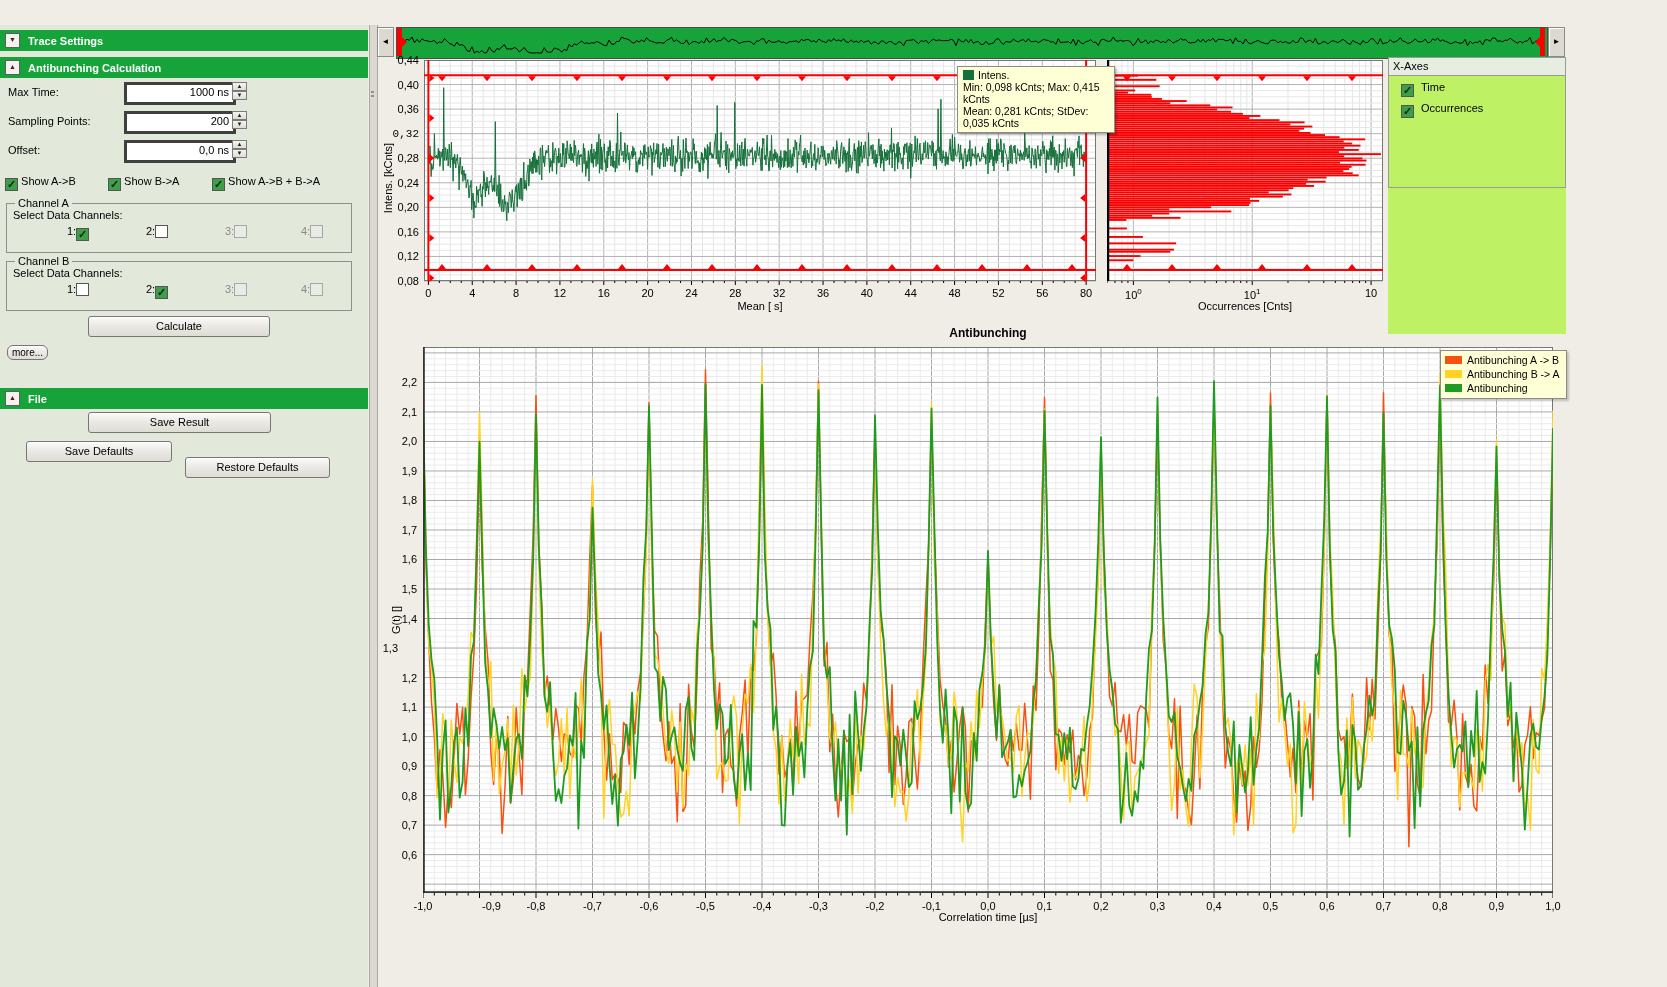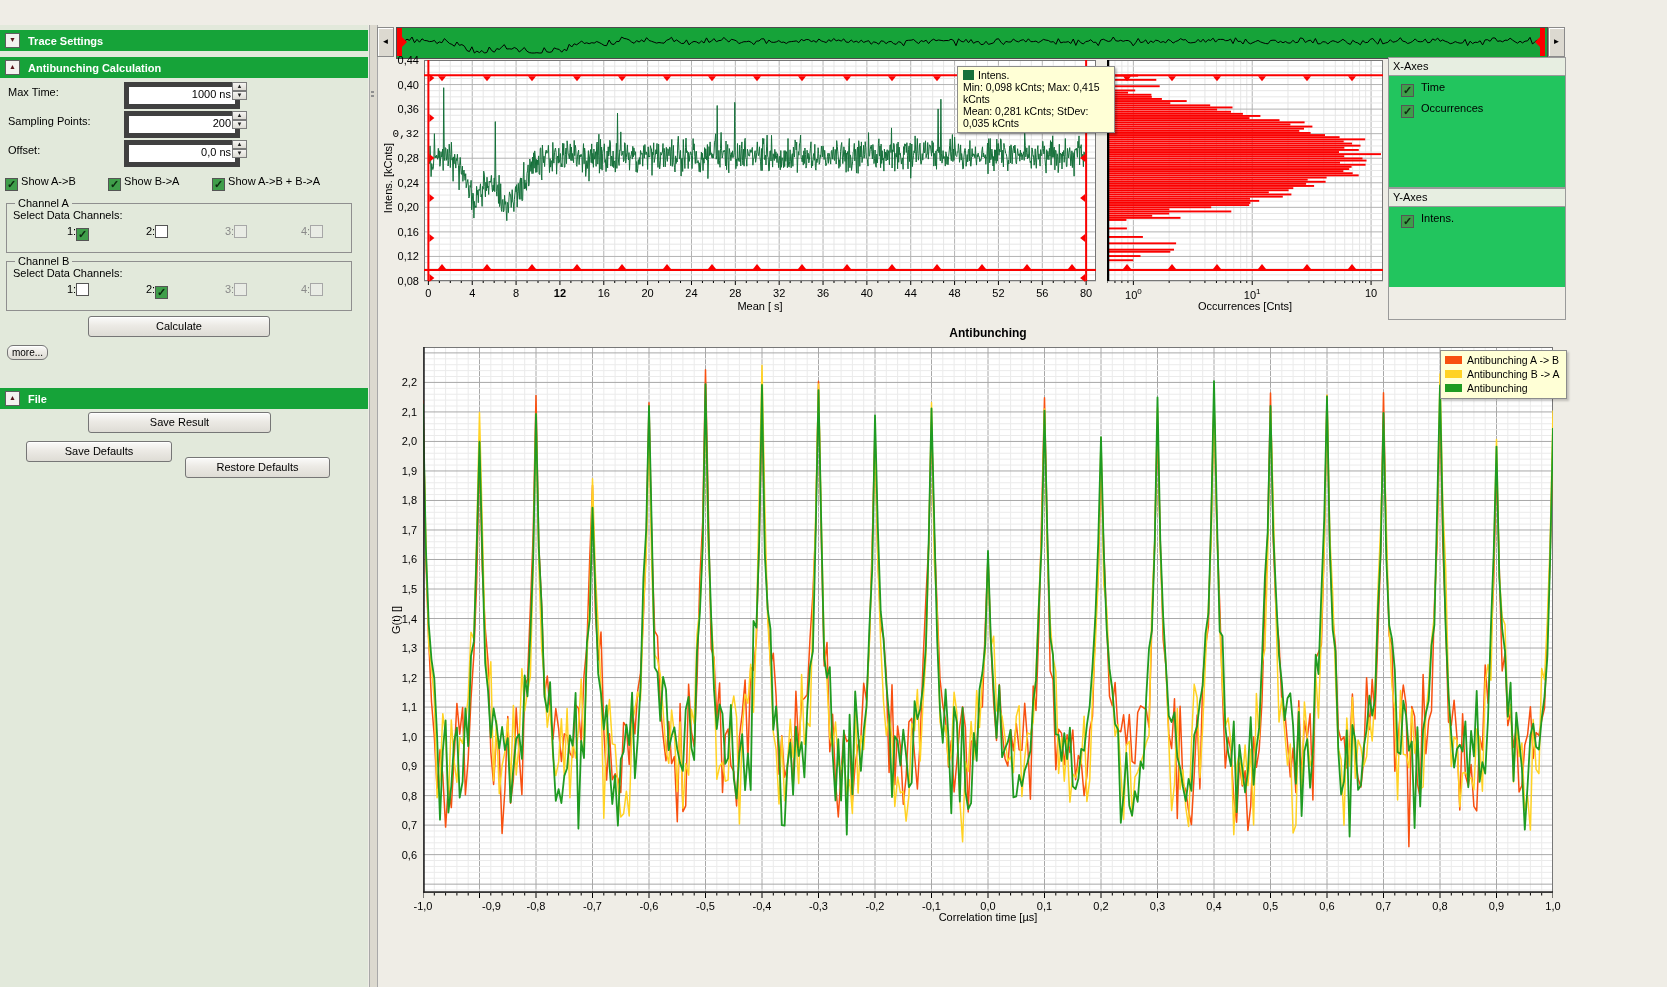--- a/index.html
+++ b/index.html
@@ -9,21 +9,21 @@
   .tabbar{position:absolute;left:0;top:0;width:1667px;height:24px;background:#d9ded1;border-bottom:1px solid #808080;}
   .tab{position:absolute;left:3px;top:1px;height:16px;background:#0e9132;color:#fff;font-weight:bold;
        padding:3px 11px 2px;border:2px solid #171717;border-bottom:none;}
   
   .sidebar{position:absolute;left:0;top:25px;width:368px;height:962px;background:#e2e9db;}
   .hdr{position:absolute;left:0;width:368px;height:21px;background:#16a339;color:#fff;font-weight:bold;
        display:flex;align-items:center;}
   .tog{width:13px;height:13px;background:#f3f2ef;border:1px solid #5e5e5e;margin:0 8px 0 5px;
        font-size:7px;line-height:12px;text-align:center;color:#58151a;flex:0 0 auto;}
   .fldlabel{position:absolute;left:8px;height:14px;}
-  .txtin{position:absolute;left:124px;width:100px;height:15px;background:#fff;border:5px solid #404040;
+  .txtin{position:absolute;left:124px;width:100px;height:15px;background:#fff;border:3px solid #404040;
          text-align:right;padding:1px 4px 1px 2px;}
   .spin{position:absolute;left:232px;width:15px;height:19px;}
   .spinbtn{position:absolute;left:0;width:15px;height:9px;background:linear-gradient(#f6f5f2,#dddbd4);
            border:1px solid #7b7b7b;font-size:6px;line-height:7px;text-align:center;color:#222;box-sizing:border-box;}
   .cb{display:inline-block;width:13px;height:13px;box-sizing:border-box;border:1px solid #555;background:#fff;
       font-size:11px;line-height:11px;text-align:center;vertical-align:-3px;color:#0c2b10;font-weight:bold;}
   .cb.on{background:#3f9e4a;}
   .cb.dis{border-color:#a7a7a7;background:#e9ece5;}
   .grp{position:absolute;left:6px;width:344px;height:48px;border:1px solid #8f8f8f;background:#e2e9db;}
   .grplegend{position:absolute;top:-7px;left:8px;background:#e2e9db;padding:0 3px;}
@@ -40,21 +40,21 @@
   .strip{position:absolute;left:396px;top:27px;width:1150px;height:30px;background:#16a339;border:1px solid #4c4c4c;}
   
   .plotsvg{position:absolute;background:transparent;}
   .lbl{position:absolute;pointer-events:none;white-space:nowrap;}
   .center{transform:translateX(-50%);}
   .ylab{position:absolute;text-align:right;pointer-events:none;}
   .rot{transform:rotate(-90deg);text-align:center;pointer-events:none;}
   .title{font-weight:bold;font-size:12px;}
   sup{font-size:8px;}
   
-  .axpanel{position:absolute;left:1388px;top:57px;width:178px;height:230px;background:#22c55e;}
+  .axpanel{position:absolute;left:1388px;top:57px;width:178px;height:277px;background:#bef264;}
   .axbox{position:absolute;left:0;width:176px;border:1px solid #9a9a9a;}
   .axhdr{height:15px;padding:2px 4px 0;border-bottom:1px solid #9a9a9a;background:#e7eee1;}
   .axrow{margin:5px 0 0 12px;}
   .axrow .cb{margin-right:7px;}
   
   .ttip{position:absolute;left:957px;top:66px;width:146px;background:#ffffd6;border:1px solid #8c8c8c;
         box-shadow:2px 2px 2px rgba(0,0,0,.25);font-size:10.5px;padding:2px 5px 3px;z-index:5;}
   .ttip .sw{display:inline-block;width:11px;height:10px;vertical-align:-1px;margin-right:4px;}
   .legend{position:absolute;left:1440px;top:350px;background:#ffffd6;border:1px solid #8c8c8c;
           box-shadow:2px 2px 2px rgba(0,0,0,.2);font-size:10.5px;padding:2px 6px 3px 4px;z-index:5;}
@@ -864,33 +864,27 @@
     </div>
 
   <div class="axpanel">
     <div class="axbox" style="top:0;height:129px">
       <div class="axhdr">X-Axes</div>
       <div id="xaxes-host">
           <div class="axrow"><span class="cb on">✓</span><span>Time</span></div>
           <div class="axrow"><span class="cb on">✓</span><span>Occurrences</span></div>
         </div>
     </div>
-    <div class="axbox" style="top:131px;height:130px">
-      <div class="axhdr">Y-Axes</div>
-      <div id="yaxes-host">
-          <div class="axrow"><span class="cb on">✓</span><span>Intens.</span></div>
-        </div>
-    </div>
   </div>
 
   <div id="overlay" style="position:absolute;left:0;top:0;width:1667px;height:987px;pointer-events:none">
       <div class="lbl center" style="left: 428.385px; top: 287px;">0</div>
       <div class="lbl center" style="left: 472.235px; top: 287px;">4</div>
       <div class="lbl center" style="left: 516.085px; top: 287px;">8</div>
-      <div class="lbl center" style="left: 559.935px; top: 287px; font-weight: bold;">12</div>
+      <div class="lbl center" style="left: 559.935px; top: 287px;">12</div>
       <div class="lbl center" style="left: 603.785px; top: 287px;">16</div>
       <div class="lbl center" style="left: 647.635px; top: 287px;">20</div>
       <div class="lbl center" style="left: 691.485px; top: 287px;">24</div>
       <div class="lbl center" style="left: 735.334px; top: 287px;">28</div>
       <div class="lbl center" style="left: 779.184px; top: 287px;">32</div>
       <div class="lbl center" style="left: 823.034px; top: 287px;">36</div>
       <div class="lbl center" style="left: 866.884px; top: 287px;">40</div>
       <div class="lbl center" style="left: 910.734px; top: 287px;">44</div>
       <div class="lbl center" style="left: 954.584px; top: 287px;">48</div>
       <div class="lbl center" style="left: 998.434px; top: 287px;">52</div>
@@ -933,21 +927,21 @@
       <div class="lbl center" style="left: 1440px; top: 900px;">0,8</div>
       <div class="lbl center" style="left: 1496.5px; top: 900px;">0,9</div>
       <div class="lbl center" style="left: 1553px; top: 900px;">1,0</div>
       <div class="lbl ylab" style="left: 377px; top: 848.632px; width: 40px;">0,6</div>
       <div class="lbl ylab" style="left: 377px; top: 819.119px; width: 40px;">0,7</div>
       <div class="lbl ylab" style="left: 377px; top: 789.605px; width: 40px;">0,8</div>
       <div class="lbl ylab" style="left: 377px; top: 760.092px; width: 40px;">0,9</div>
       <div class="lbl ylab" style="left: 377px; top: 730.578px; width: 40px;">1,0</div>
       <div class="lbl ylab" style="left: 377px; top: 701.065px; width: 40px;">1,1</div>
       <div class="lbl ylab" style="left: 377px; top: 671.551px; width: 40px;">1,2</div>
-      <div class="lbl ylab" style="left: 377px; top: 642.038px; width: 40px;">1,3</div>
+      <div class="lbl ylab" style="left: 377px; top: 642.038px; width: 21px;">1,3</div>
       <div class="lbl ylab" style="left: 377px; top: 612.524px; width: 40px;">1,4</div>
       <div class="lbl ylab" style="left: 377px; top: 583.011px; width: 40px;">1,5</div>
       <div class="lbl ylab" style="left: 377px; top: 553.497px; width: 40px;">1,6</div>
       <div class="lbl ylab" style="left: 377px; top: 523.984px; width: 40px;">1,7</div>
       <div class="lbl ylab" style="left: 377px; top: 494.47px; width: 40px;">1,8</div>
       <div class="lbl ylab" style="left: 377px; top: 464.957px; width: 40px;">1,9</div>
       <div class="lbl ylab" style="left: 377px; top: 435.443px; width: 40px;">2,0</div>
       <div class="lbl ylab" style="left: 377px; top: 405.93px; width: 40px;">2,1</div>
       <div class="lbl ylab" style="left: 377px; top: 376.416px; width: 40px;">2,2</div>
       <div class="lbl center title" style="left: 988px; top: 326px;">Antibunching</div>

